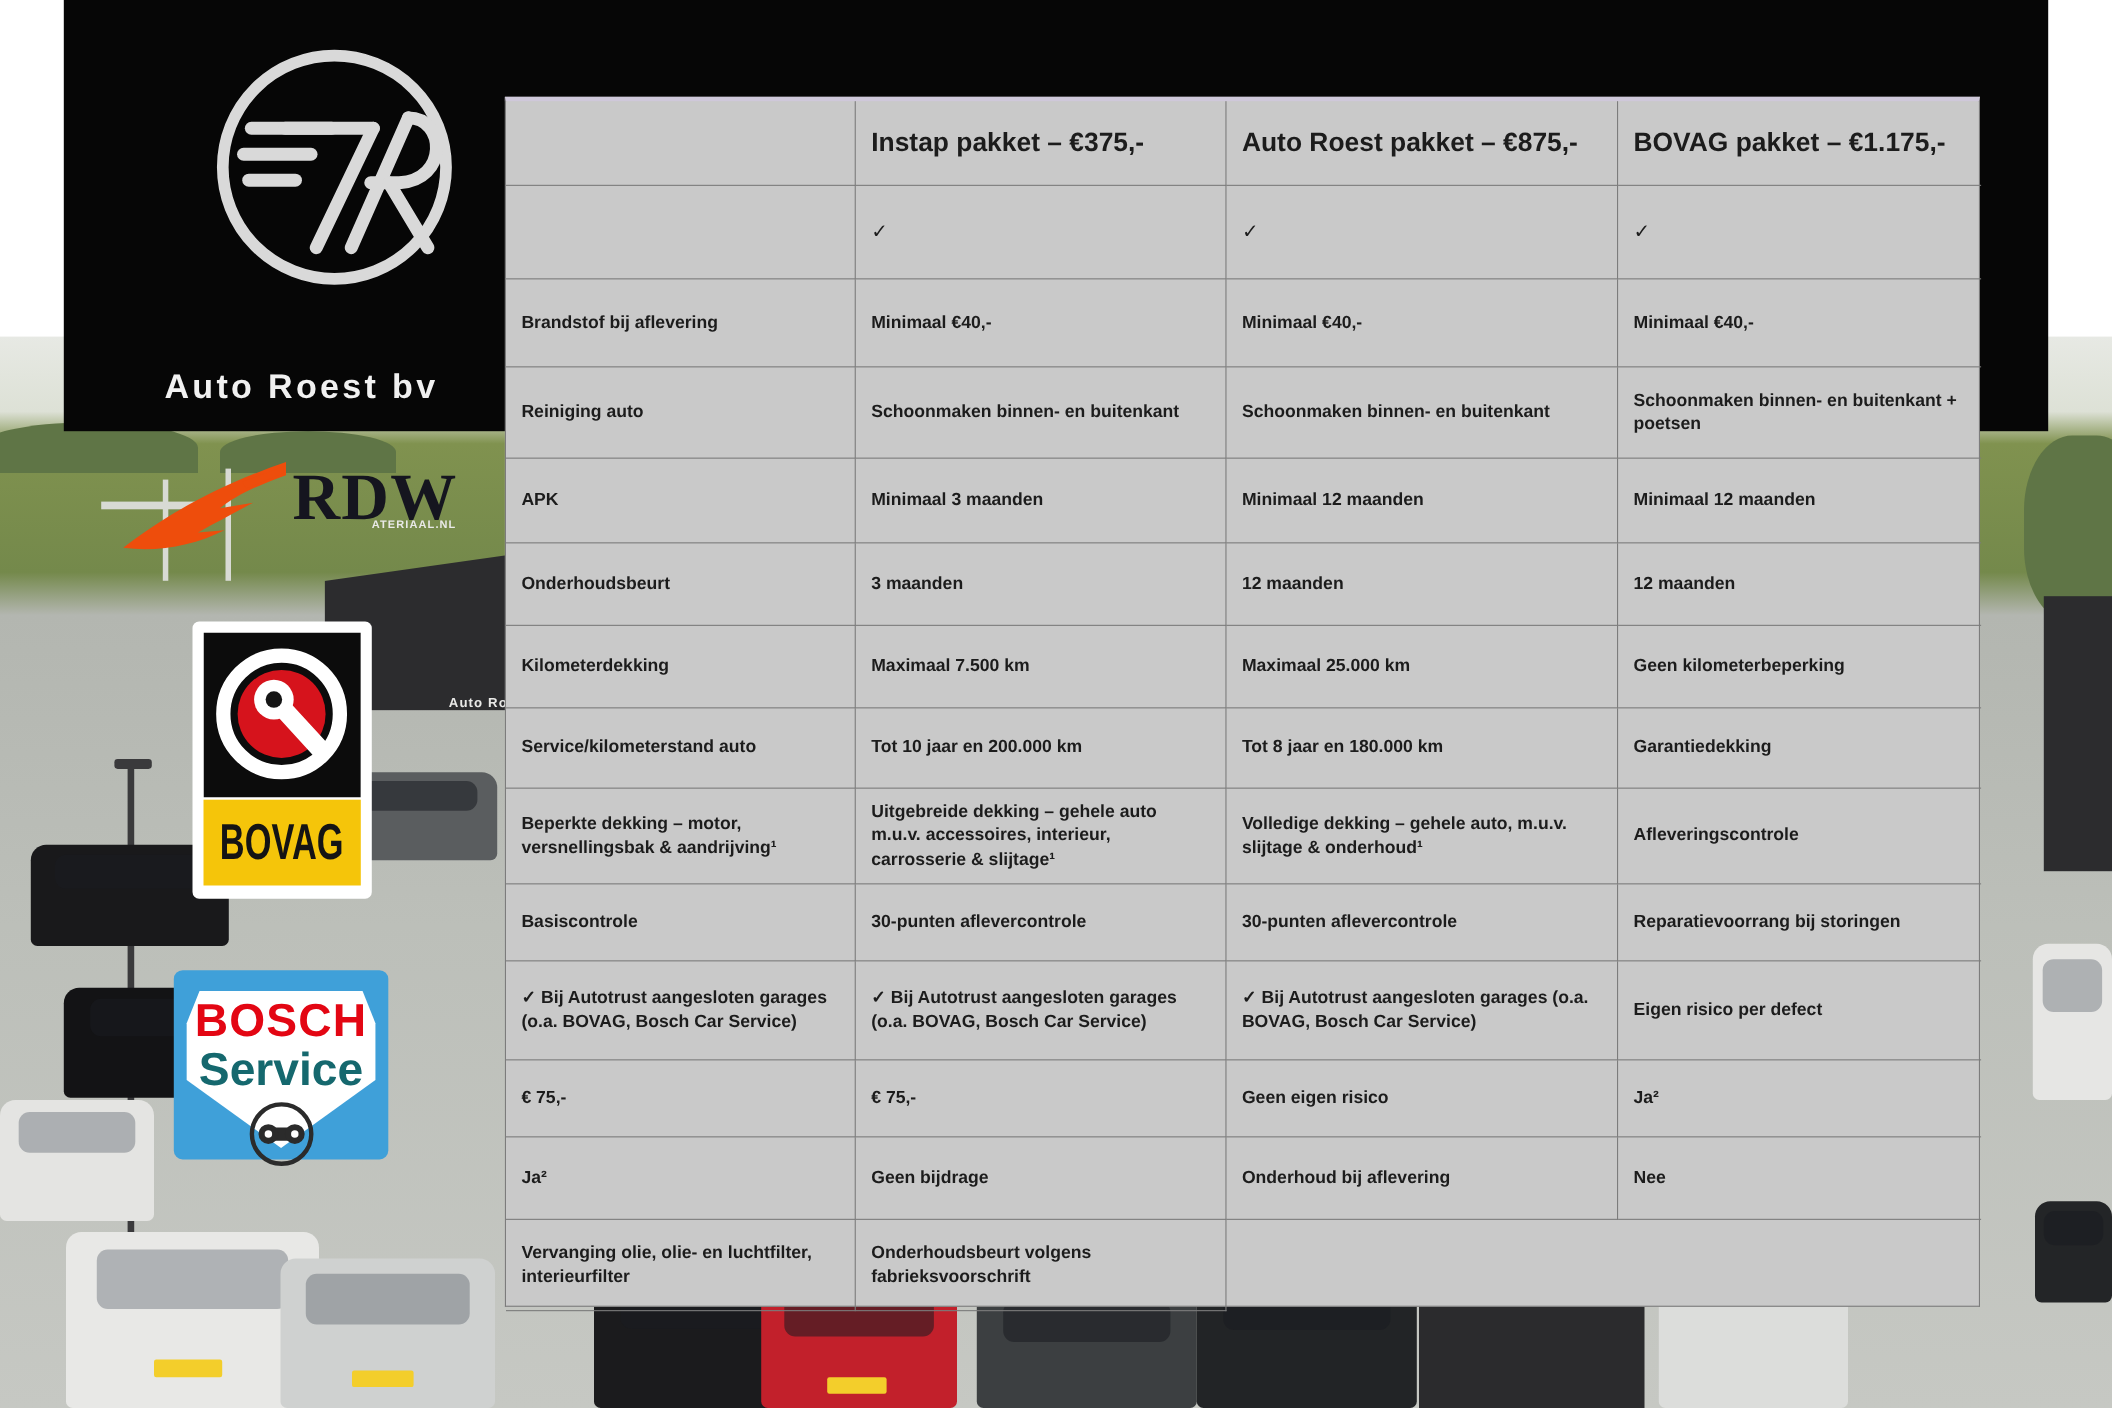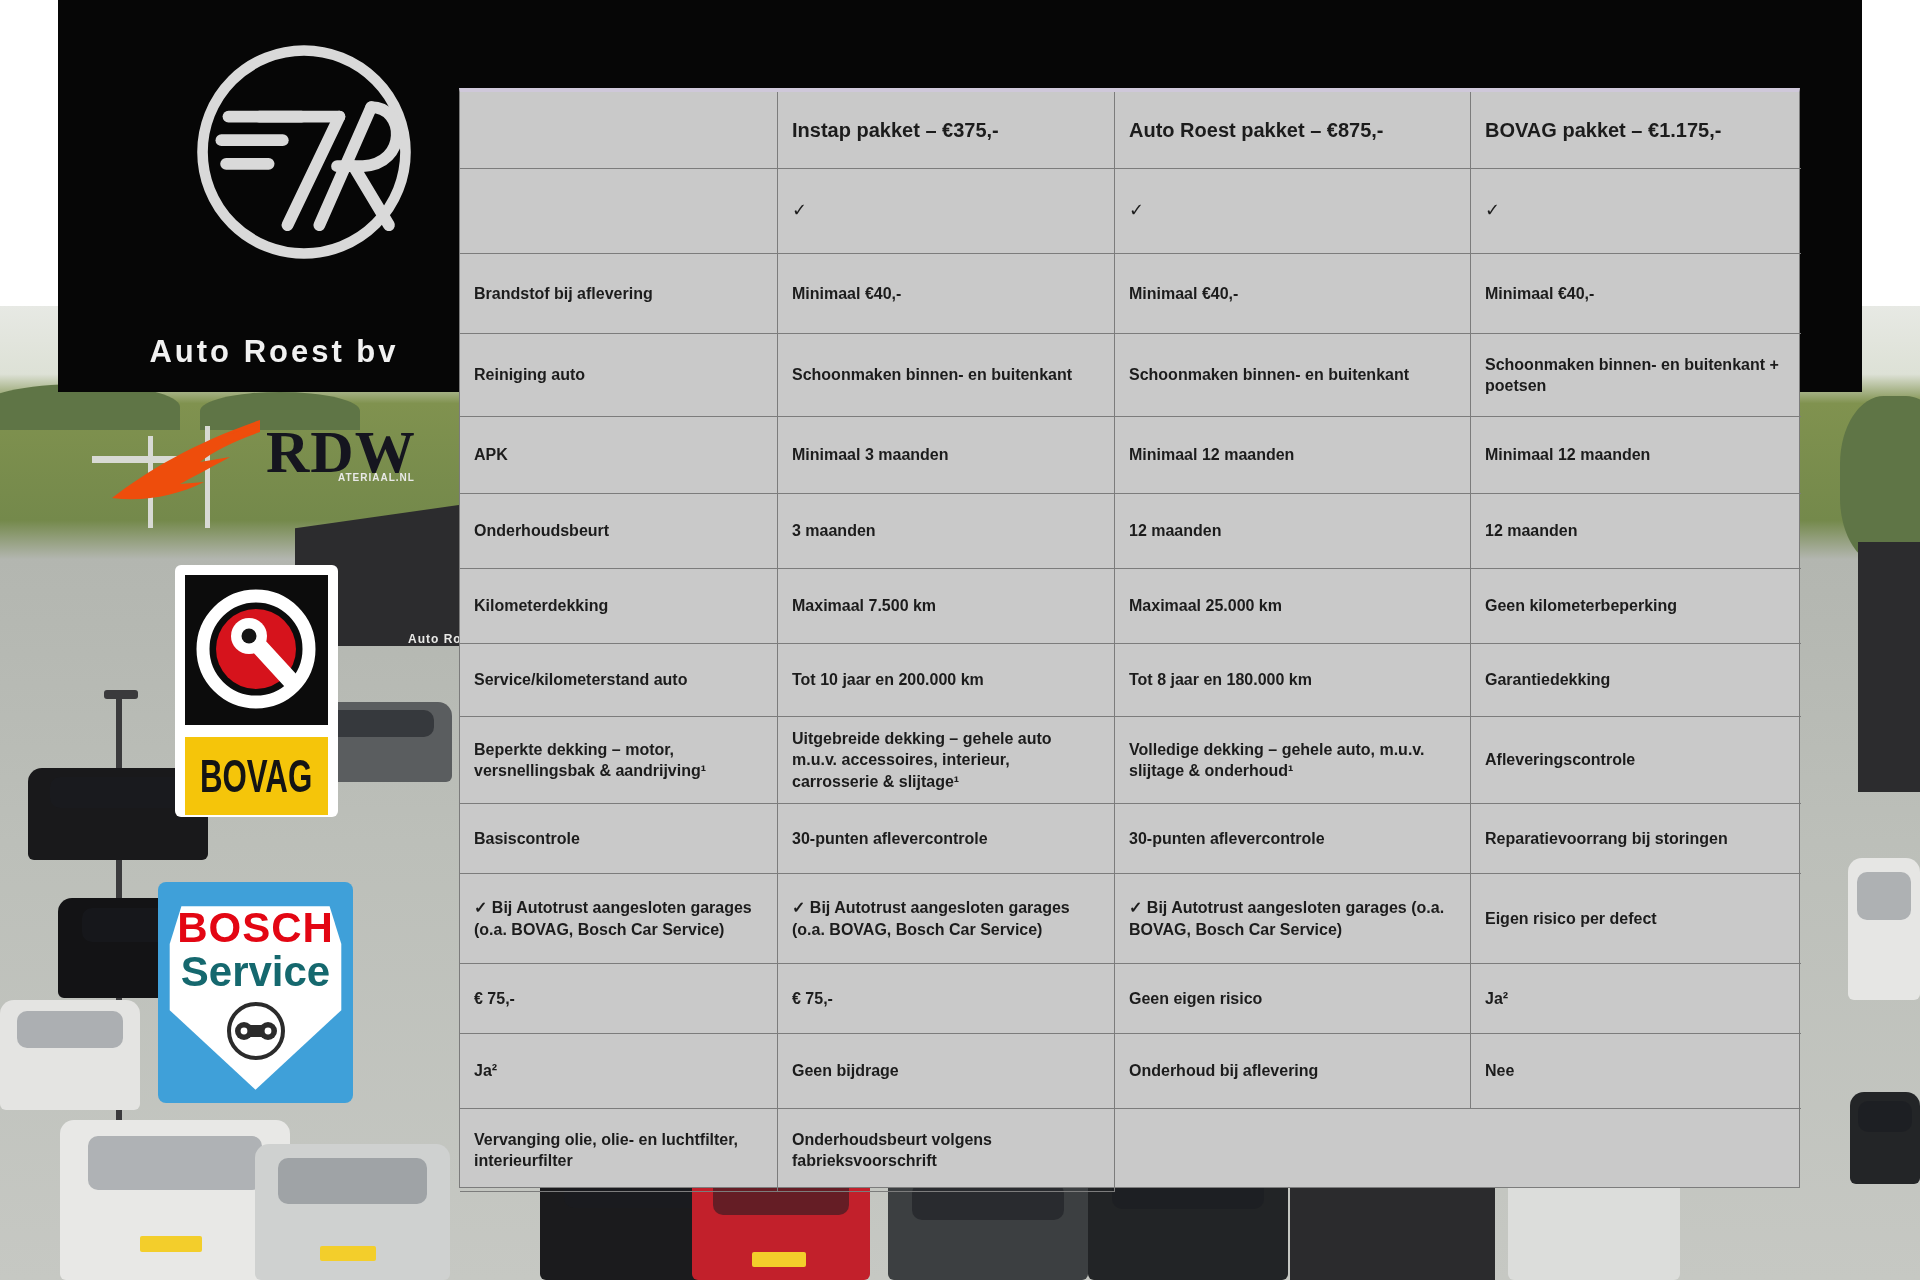--- a/index.html
+++ b/index.html
@@ -33,45 +33,45 @@
 
   
   .rdw{position:absolute;left:108px;top:416px;width:300px;height:96px;}
   .rdw-text{position:absolute;left:158px;top:2px;font-family:"Liberation Serif",serif;
             font-weight:700;font-size:60px;color:#15151f;letter-spacing:1px;}
 
   
   .bovag{position:absolute;left:175px;top:565px;width:163px;height:252px;background:#ffffff;
          border-radius:6px;padding:10px;}
   .bovag-emblem{width:143px;height:150px;display:block;}
-  .bovag-band{margin-top:12px;width:143px;height:78px;background:#f5c50a;
+  .bovag-band{margin-top:2px;width:143px;height:78px;background:#f5c50a;
               display:flex;align-items:center;justify-content:center;}
   .bovag-word{font-size:34px;font-weight:bold;color:#141414;letter-spacing:0;
               display:inline-block;transform:scale(.92,1.35);}
 
   
-  .bosch{position:absolute;left:158px;top:882px;width:195px;height:221px;background:#3fa0d9;border-radius:8px;}
+  .bosch{position:absolute;left:158px;top:882px;width:195px;height:172px;background:#3fa0d9;border-radius:8px;}
   .bosch-shield{position:absolute;left:0;top:0;width:100%;height:100%;background:#ffffff;
       clip-path:polygon(6% 28%,12% 11%,88% 11%,94% 28%,94% 58%,50% 94%,6% 58%);}
   .bosch-word1{position:absolute;left:0;top:22px;width:100%;text-align:center;
                color:#e30613;font-size:42px;font-weight:bold;letter-spacing:1px;}
   .bosch-word2{position:absolute;left:0;top:66px;width:100%;text-align:center;
                color:#15686e;font-size:42px;font-weight:bold;}
   .bosch-sym{position:absolute;left:50%;top:118px;transform:translateX(-50%);}
 
   
   .pkg-table{position:absolute;left:459px;top:88px;width:1341px;height:1100px;
      display:grid;grid-template-columns:318px 337px 356px 330px;
      grid-template-rows:77px 85px 80px 83px 77px 75px 75px 73px 87px 70px 90px 70px 75px 83px;
      background:#c9c9c9;border:1px solid #7c7c7c;border-top:4px solid #cfc8da;}
   .c{border-right:1px solid #7c7c7c;border-bottom:1px solid #7c7c7c;
      padding:8px 14px;display:flex;align-items:center;
      font-size:16px;font-weight:bold;color:#1c1c1c;line-height:1.32;}
   .c:nth-child(4n){border-right:none;}
-  .hc{font-size:20px;}
+  .hc{font-size:24px;}
   .chk{font-weight:normal;font-size:18px;}
 </style>
 </head>
 <body>
 
 <div class="stage">
 
   <div class="photo">
     <div class="treeline" style="left:-20px;top:78px;width:200px;height:46px;"></div>
     <div class="treeline" style="left:200px;top:86px;width:160px;height:38px;"></div>

